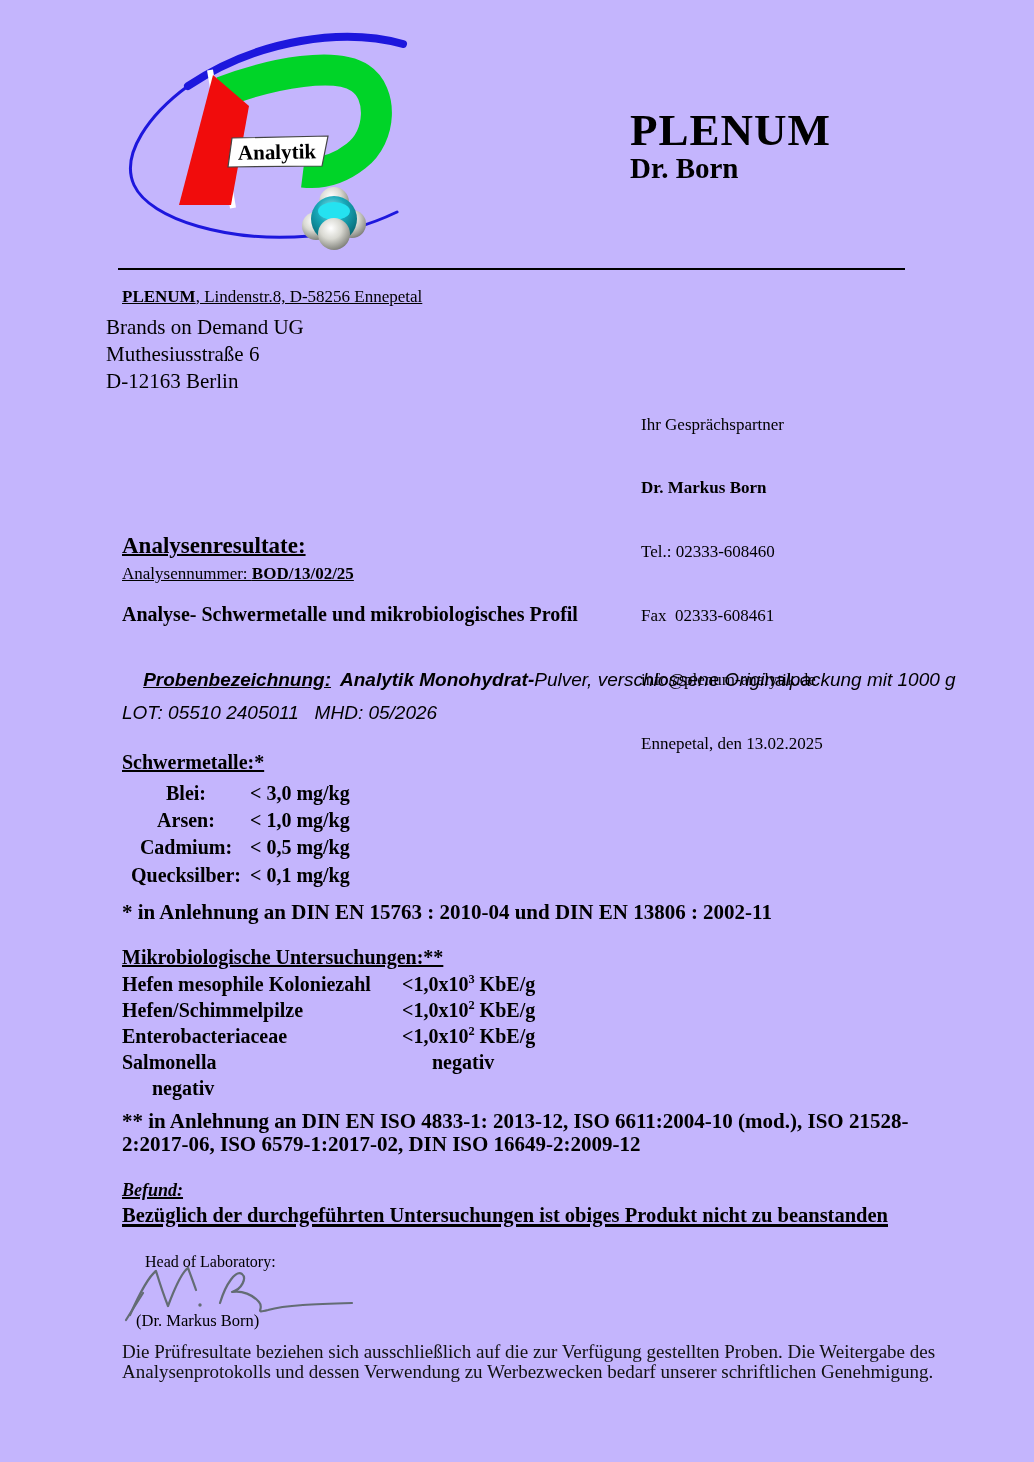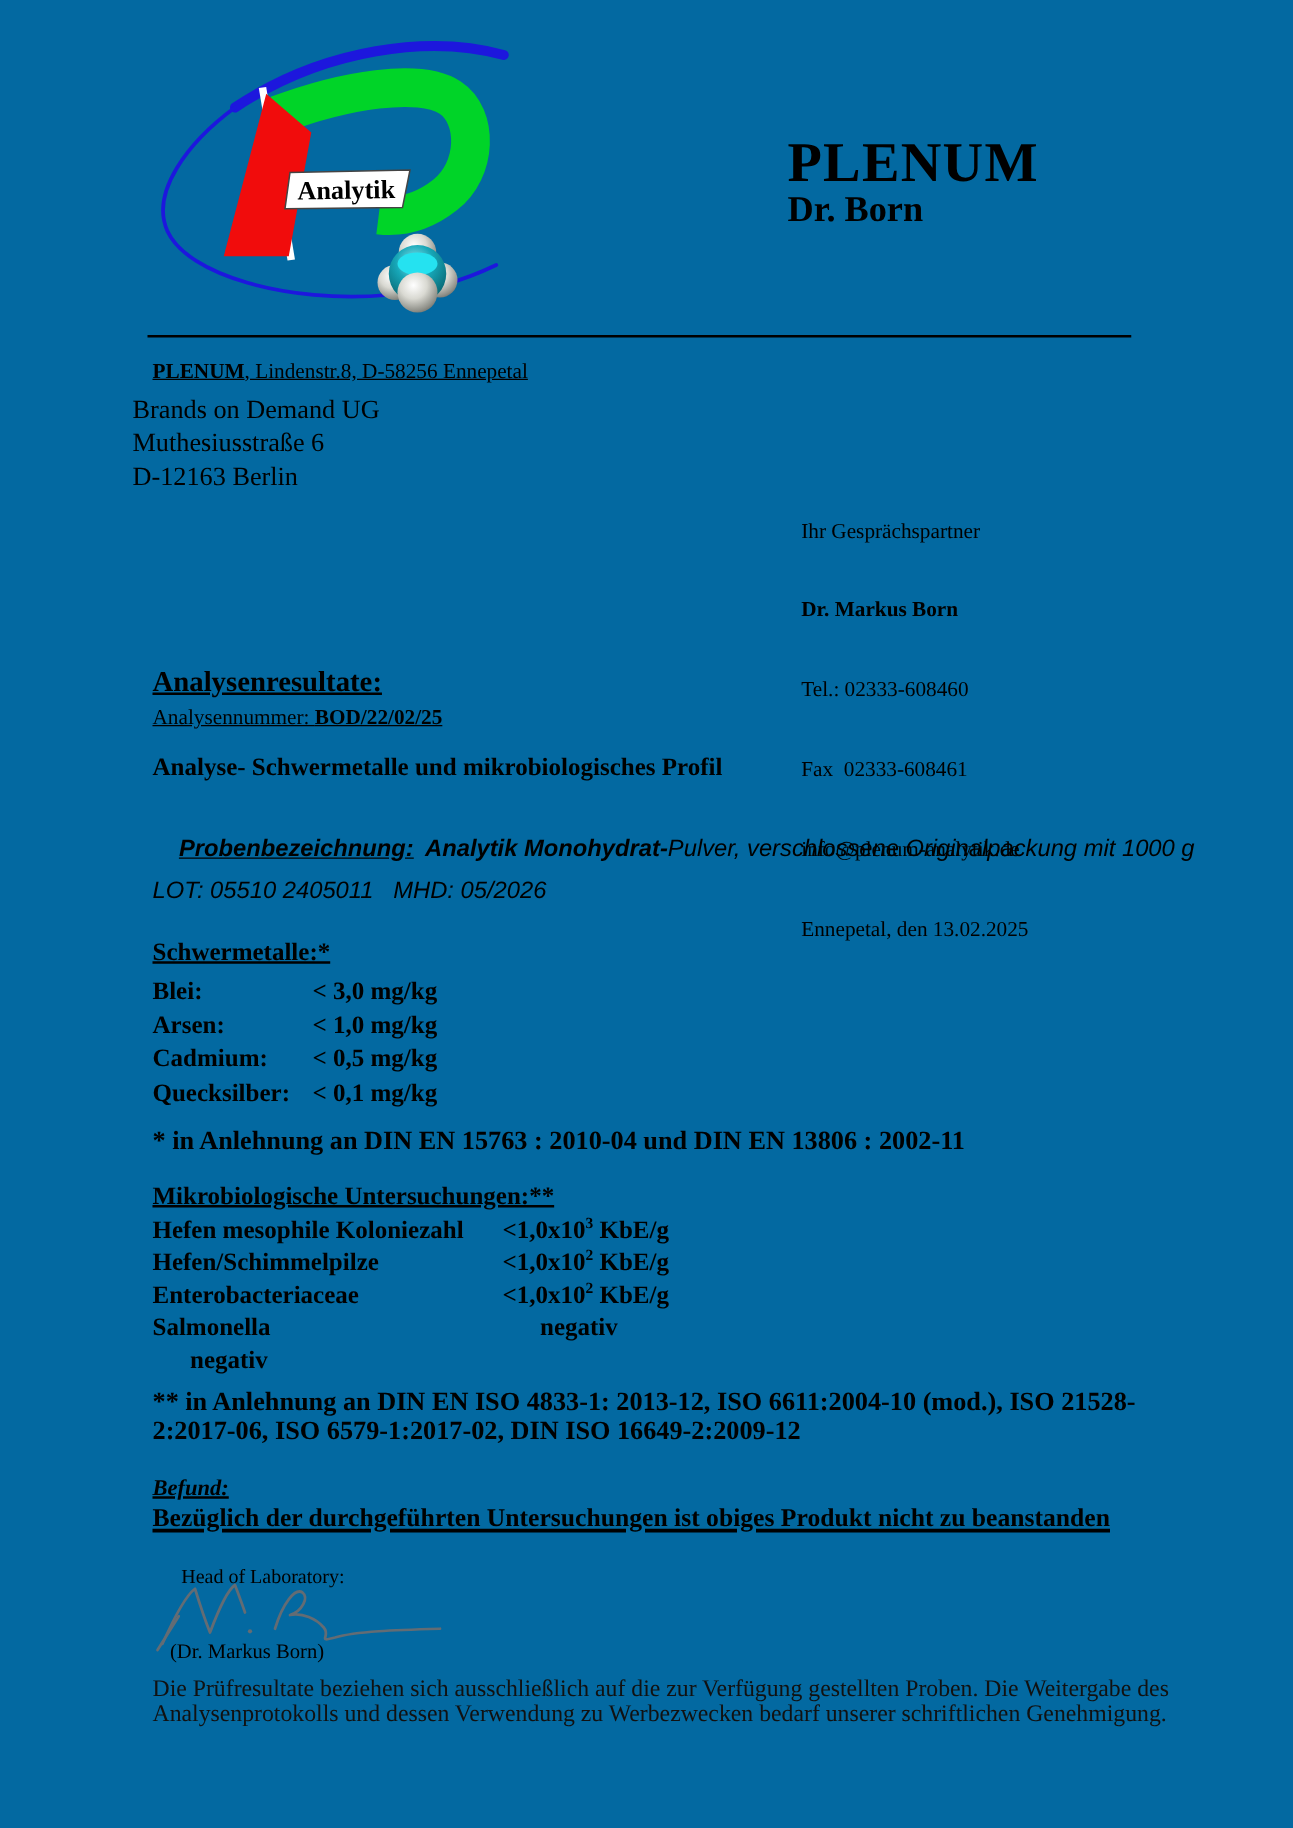--- a/index.html
+++ b/index.html
@@ -1,17 +1,17 @@
 <!DOCTYPE html>
 <html><head>
 <meta charset="utf-8">
 <style>
   html,body{margin:0;padding:0;background:#ffffff;}
   .page{
-    position:relative;width:1034px;height:1462px;background:#0369a1;
+    position:relative;width:1034px;height:1462px;background:#c4b5fd;
     font-family:"Liberation Serif","DejaVu Serif",serif;color:#000;
     overflow:hidden;
   }
   .abs{position:absolute;}
   
   .brand-name{font-size:45px;font-weight:bold;letter-spacing:1px;line-height:1;}
   .brand-sub{font-size:29px;font-weight:bold;line-height:1;margin-top:1px;}
   
   .top-rule{left:118px;top:268px;width:787px;height:2px;background:#000;}
   
@@ -26,21 +26,21 @@
   .analysennummer .b{font-weight:bold;}
   .analysis-title{left:122px;top:603px;font-size:20px;font-weight:bold;}
   .probe{left:122px;top:647px;font-size:19px;font-style:italic;
          font-family:"Liberation Sans","DejaVu Sans",sans-serif;white-space:pre-wrap;}
   .probe .lbl{font-weight:bold;text-decoration:underline;margin-right:9px;}
   .probe .nm{font-weight:bold;}
   .lot{left:122px;top:702px;font-size:19px;font-style:italic;
        font-family:"Liberation Sans","DejaVu Sans",sans-serif;white-space:pre-wrap;}
   .sec-title{font-size:20px;font-weight:bold;text-decoration:underline;text-decoration-thickness:2px;}
   .metals{left:122px;top:780px;font-size:20px;font-weight:bold;line-height:27.2px;}
-  .metals .row{display:flex;}
+  .metals .row{display:flex;text-align:center;}
   .metals .lab{width:128px;}
   .micro{left:122px;top:971px;font-size:20px;font-weight:bold;line-height:26px;}
   .micro .row{display:flex;}
   .micro .lab{width:280px;}
   .micro .val.indent{padding-left:30px;}
   sup.s{vertical-align:super;font-size:0.62em;line-height:0;}
   .footnote{font-size:21px;font-weight:bold;line-height:23px;}
   .fn1{left:122px;top:901px;width:700px;}
   .fn2{left:122px;top:1110px;width:795px;}
   .befund-label{left:122px;top:1180px;font-size:18px;font-weight:bold;font-style:italic;
@@ -116,21 +116,21 @@
     <div>Ihr Gesprächspartner</div>
     <div class="b">Dr. Markus Born</div>
     <div>Tel.: 02333-608460</div>
     <div>Fax  02333-608461</div>
     <div>info@plenum-analytik.de</div>
     <div>Ennepetal, den 13.02.2025</div>
   </div>
 
   <div class="abs results-title">Analysenresultate:</div>
   <div class="abs analysennummer">
-    <span>Analysennummer: </span><span class="b">BOD/22/02/25</span>
+    <span>Analysennummer: </span><span class="b">BOD/13/02/25</span>
   </div>
   <div class="abs analysis-title">Analyse- Schwermetalle und mikrobiologisches Profil</div>
 
   <div class="abs probe">
     <span class="lbl">Probenbezeichnung:</span><span class="nm">Analytik Monohydrat-</span><span>Pulver, verschlossene Originalpackung mit 1000 g</span>
   </div>
   <div class="abs lot">LOT: 05510 2405011   MHD: 05/2026</div>
 
   <div class="abs sec-title" style="left:122px;top:751px;">Schwermetalle:*</div>
   <div class="abs metals">

